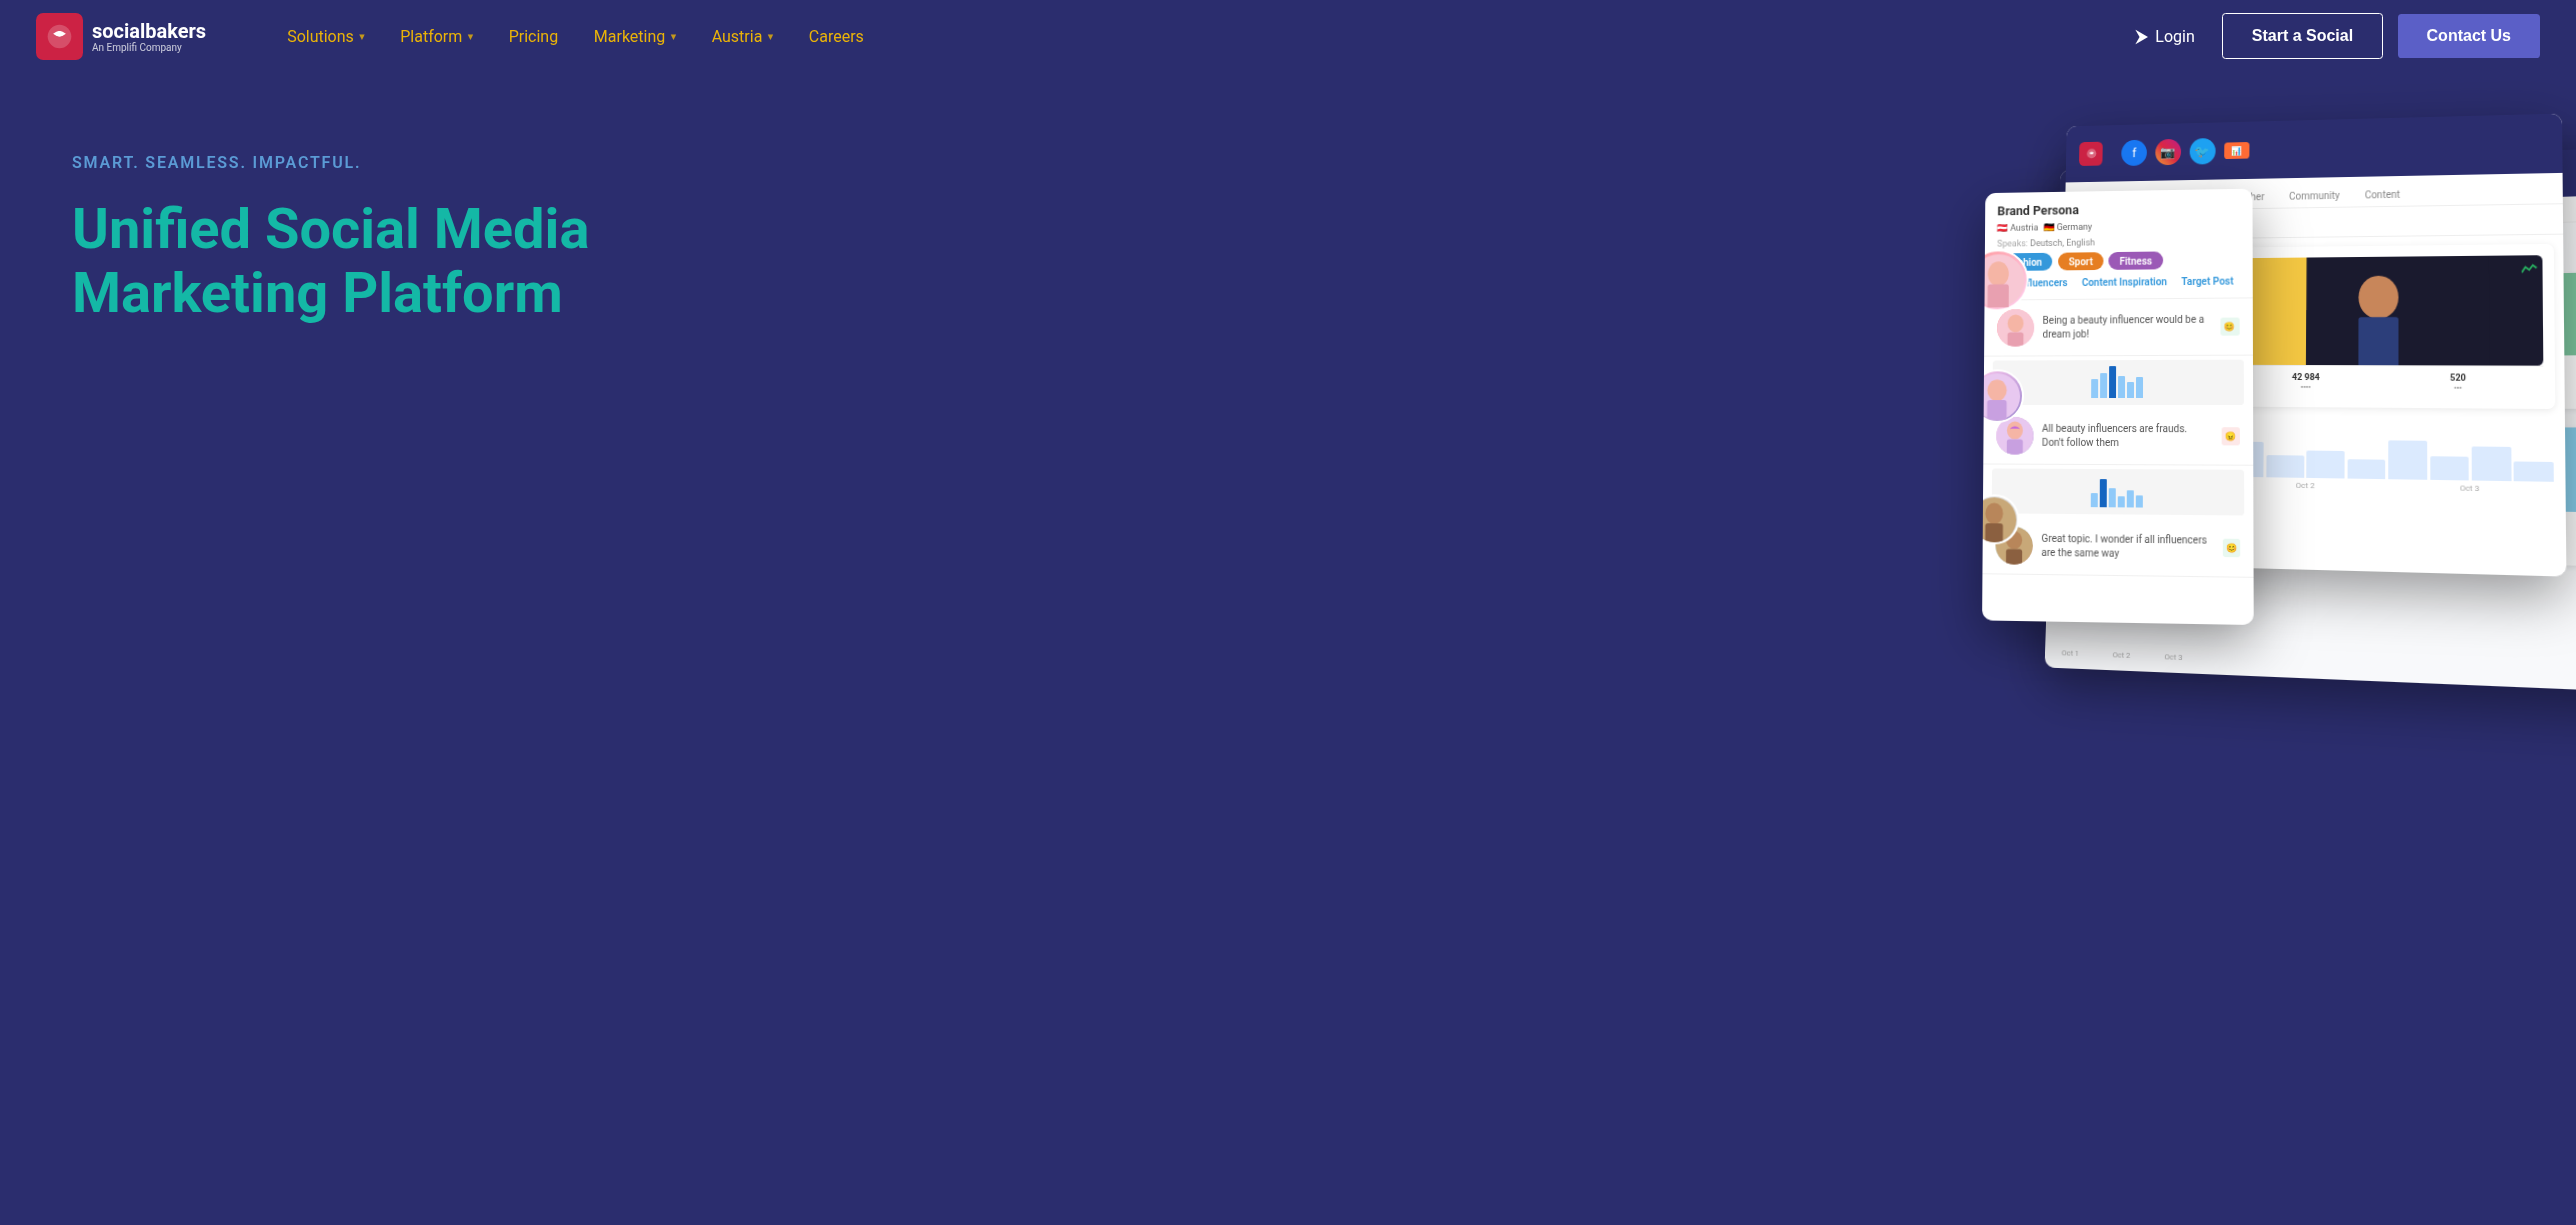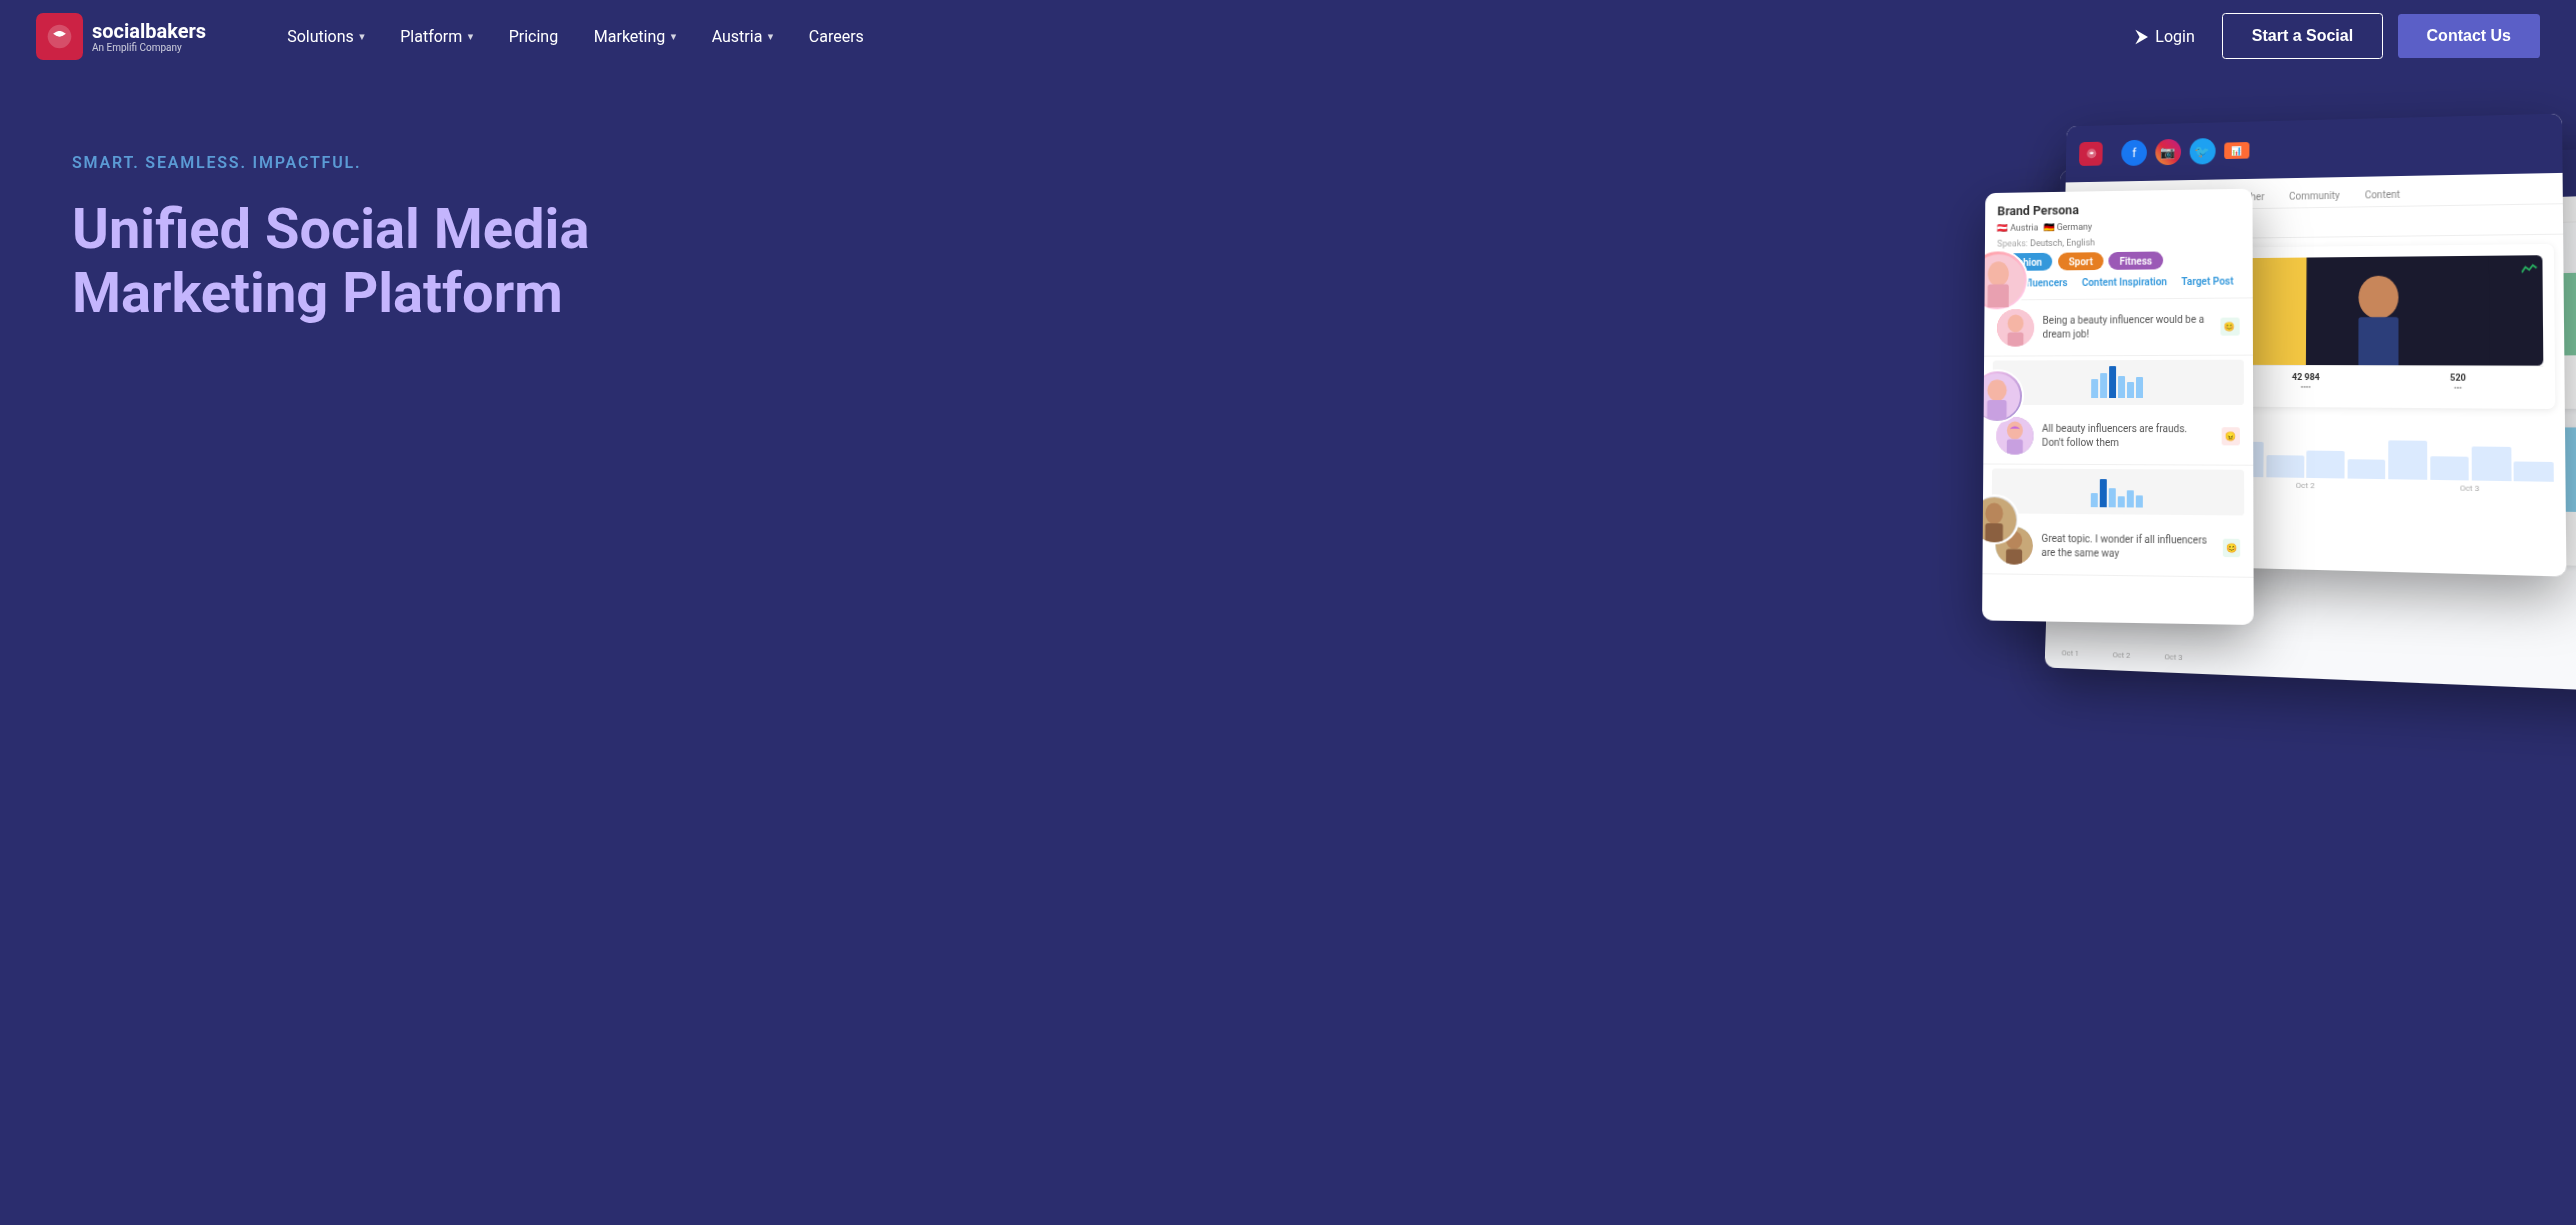--- a/index.html
+++ b/index.html
@@ -68,21 +68,21 @@
       align-items: center;
       gap: 3.6px;
       flex: 1;
     }
 
     .nav-item {
       display: flex;
       align-items: center;
       padding: 9px 16px;
       font-size: 16px;
-      color: #ffffff;
+      color: #eab308;
       cursor: pointer;
       border-radius: 3.6px;
       white-space: nowrap;
     }
 
     .nav-item .chevron {
       margin-left: 5.4px;
       font-size: 10.8px;
       opacity: 0.8;
     }
@@ -145,21 +145,21 @@
     .hero-content {
       max-width: 612px;
       padding-top: 27px;
       flex-shrink: 0;
     }
 
     .hero-title {
       font-size: 56px;
       font-weight: 700;
       line-height: 1.15;
-      color: #c4b5fd;
+      color: #14b8a6;
       margin-bottom: 21.6px;
     }
 
     .hero-tagline {
       font-size: 16px;
       font-weight: 600;
       color: #5b9bd5;
       letter-spacing: 1.8px;
       margin-bottom: 25px;
       text-transform: uppercase;

